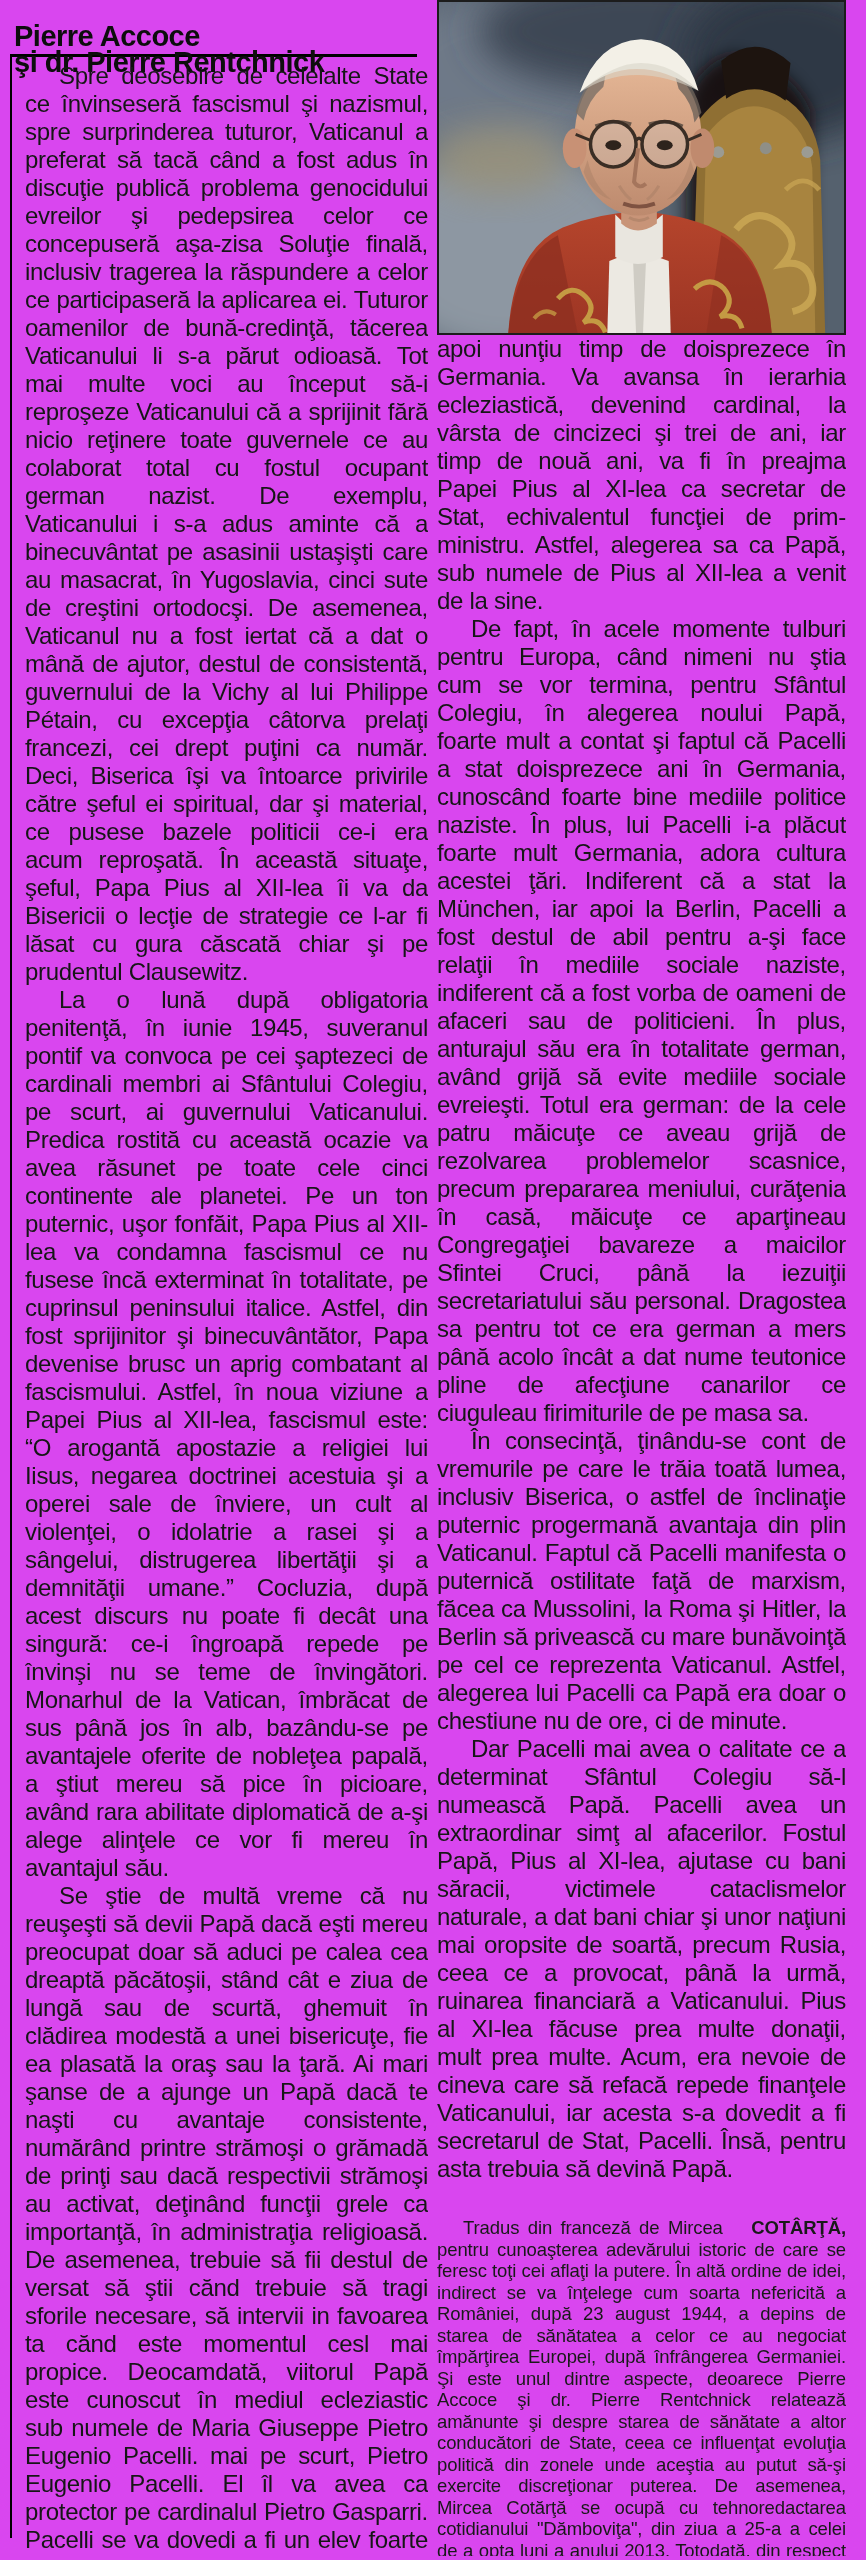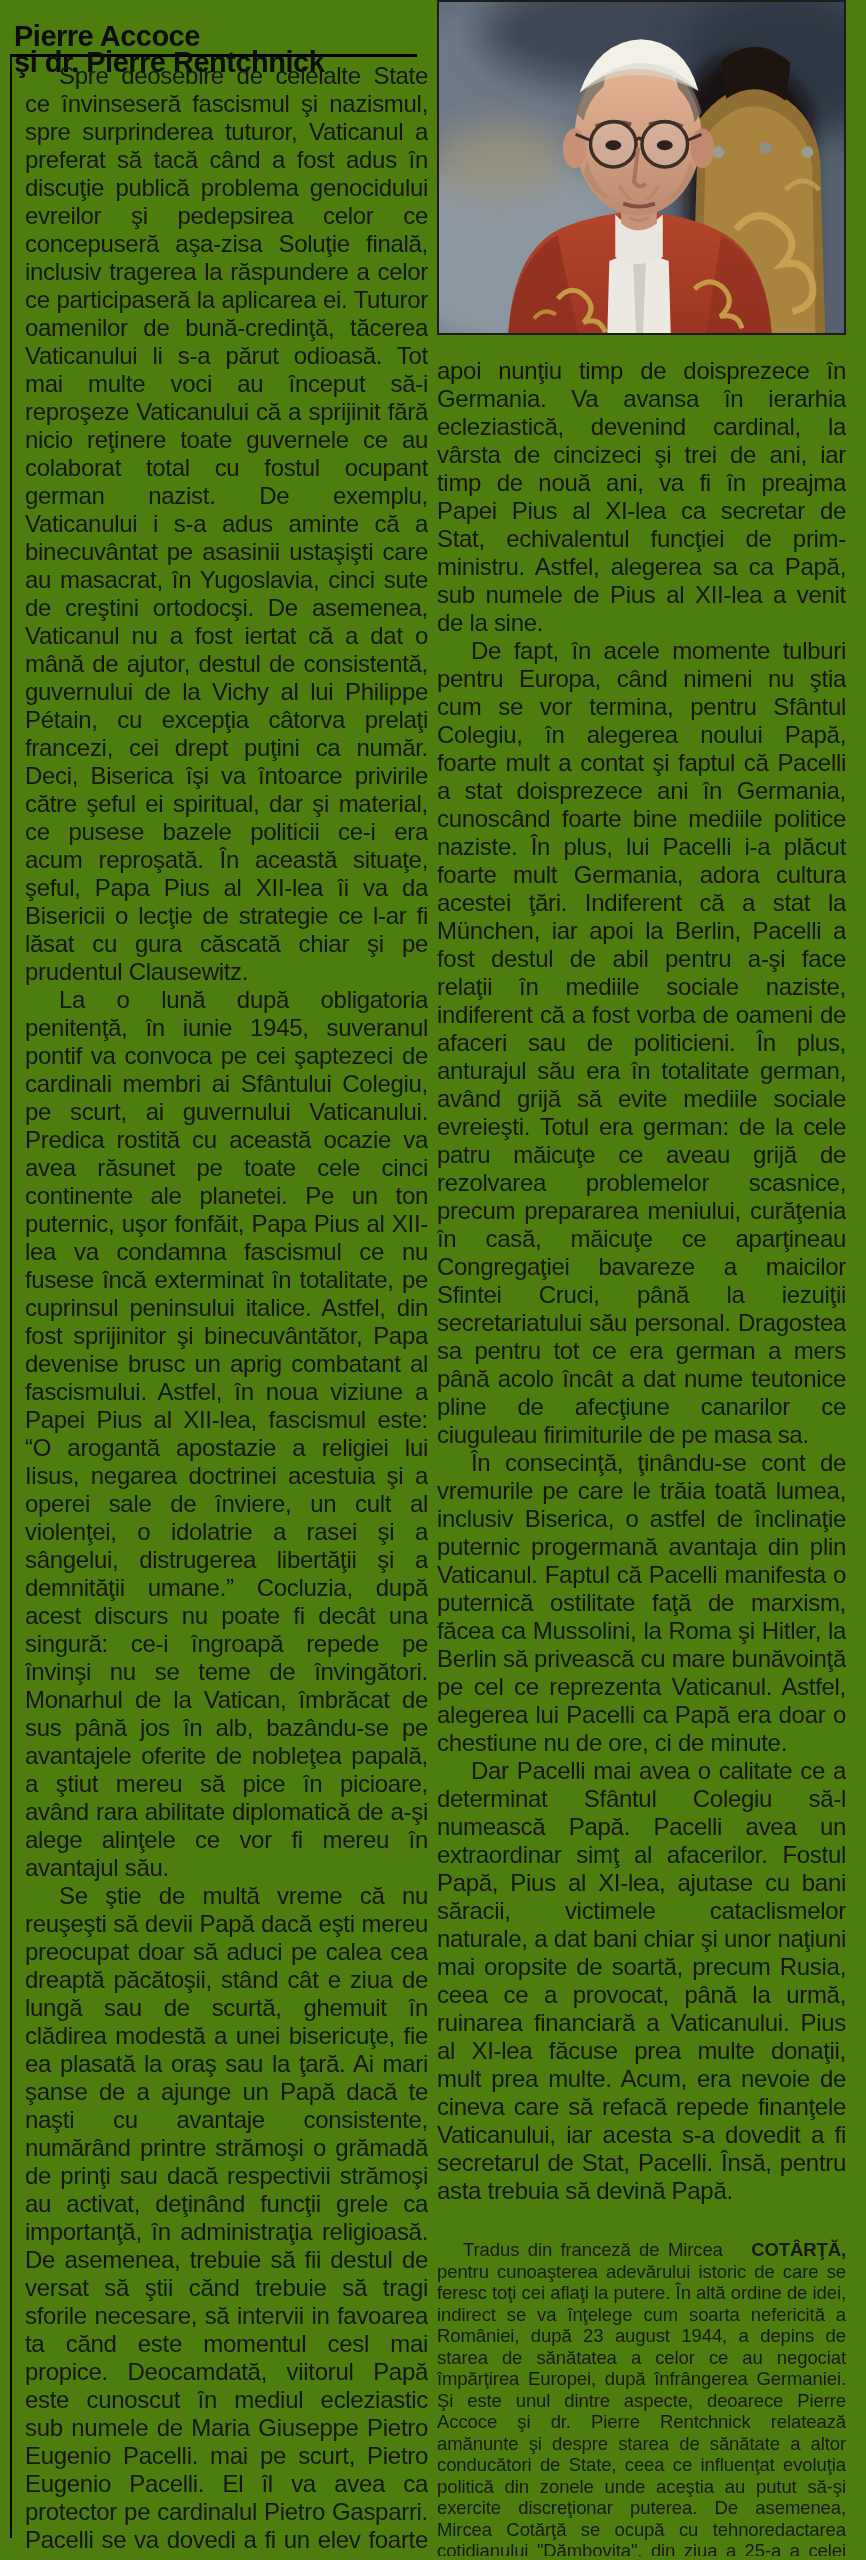--- a/index.html
+++ b/index.html
@@ -1,19 +1,19 @@
 <!DOCTYPE html>
 <html lang="ro"><head>
 <meta charset="utf-8">
 <style>
   html,body{margin:0;padding:0;background:#ffffff;}
   .page{
     position:relative;
     width:866px;height:2560px;
-    background:#4d7c0f;
+    background:#d946ef;
     font-family:"Liberation Sans","DejaVu Sans",sans-serif;
     color:#151515;
     overflow:hidden;
   }
   
   .vrule{
     position:absolute;left:10px;top:56px;width:2px;height:2482px;
     background:#000;
   }
   
@@ -48,21 +48,21 @@
   .bodytext p.no-indent{text-indent:0;}
   
   .photo-frame{
     width:409px;height:335px;
     box-sizing:border-box;
     border:2px solid #1c1c1c;
     overflow:hidden;
     background:#46566a;
   }
   .photo-frame svg{display:block;width:100%;height:100%;}
-  .right-text{margin-top:22px;}
+  .right-text{margin-top:0;}
   
   .footer-note{
     margin-top:34px;
     font-size:18.5px;line-height:21.5px;
     letter-spacing:-0.1px;
     text-align:justify;
     text-indent:26px;
     color:#191919;
     hyphens:auto;
     -webkit-hyphens:auto;

